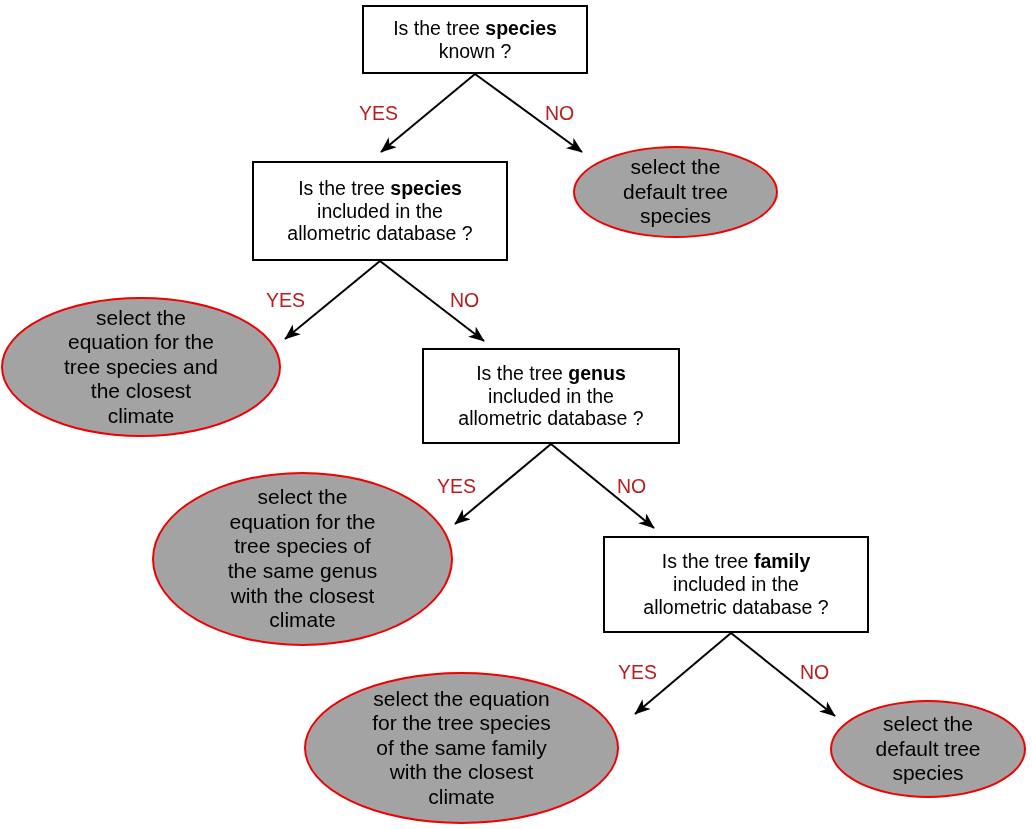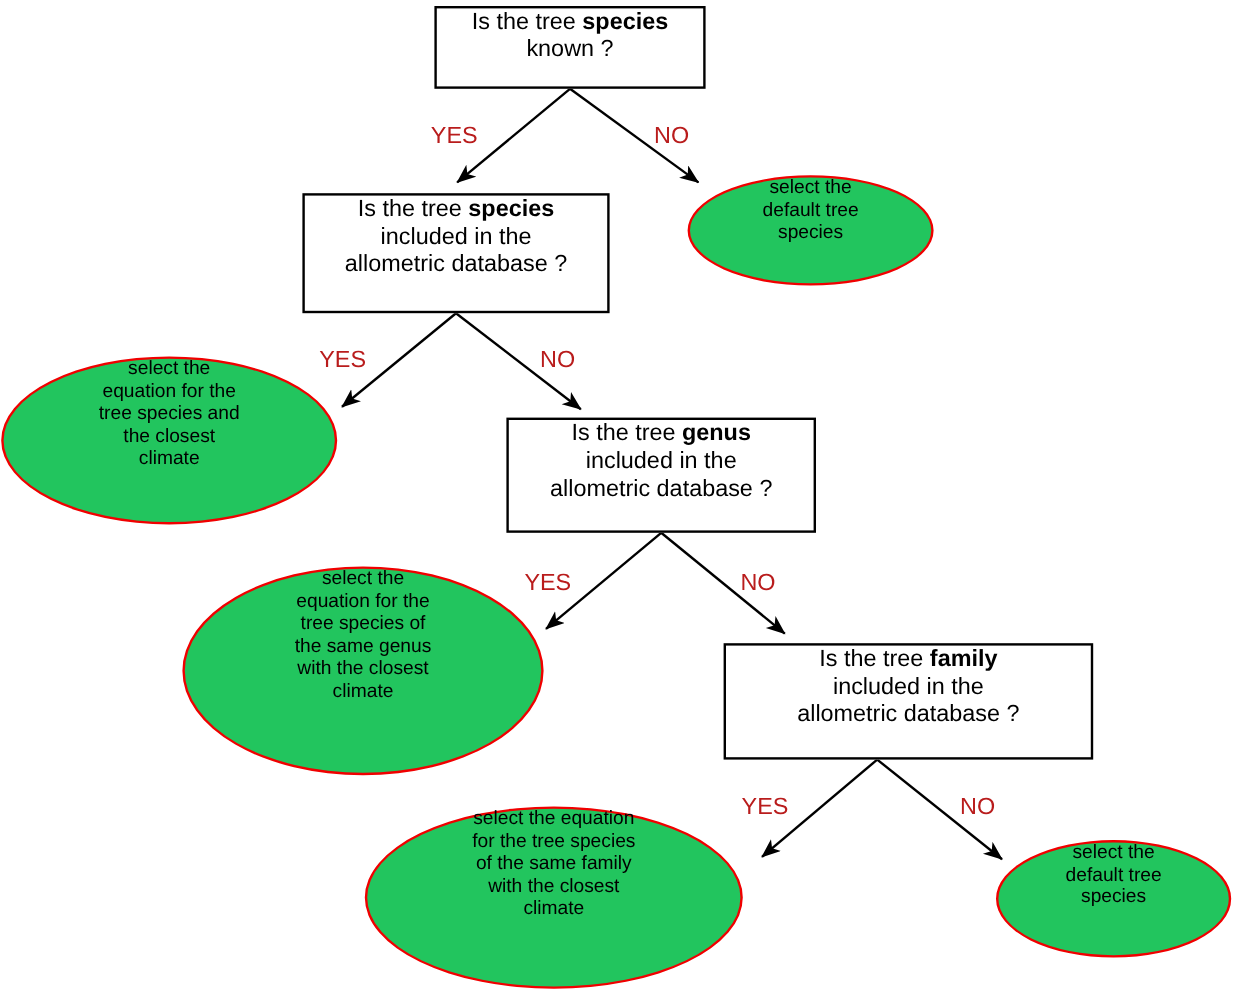--- a/index.html
+++ b/index.html
@@ -22,35 +22,36 @@
     left: 0;
     top: 0;
     width: 1032px;
     height: 829px;
     pointer-events: none;
   }
   .node {
     position: absolute;
     box-sizing: border-box;
     display: flex;
+    align-items: center;
     justify-content: center;
     text-align: center;
     color: #000000;
     line-height: 1.17;
   }
   .decision {
     border: 2px solid #000000;
     background: #ffffff;
     font-size: 19.5px;
   }
   .outcome {
     border: 2.2px solid #f00000;
-    background: #22c55e;
+    background: #a3a3a3;
     border-radius: 50%;
-    font-size: 16px;
+    font-size: 21px;
   }
   .node .txt {
     display: block;
     width: 100%;
     padding: 0 4px;
     box-sizing: border-box;
     white-space: pre-line;
   }
   .node .txt b {
     font-weight: bold;
@@ -98,21 +99,21 @@
 included in the
 allometric database ?</span>
   </div>
 
   <div class="node decision" style="left:422px; top:348px; width:258px; height:96px;">
     <span class="txt">Is the tree <b>genus</b>
 included in the
 allometric database ?</span>
   </div>
 
-  <div class="node decision" style="left:603px; top:536px; width:308px; height:97px;">
+  <div class="node decision" style="left:603px; top:536px; width:266px; height:97px;">
     <span class="txt">Is the tree <b>family</b>
 included in the
 allometric database ?</span>
   </div>
 
   <div class="node outcome" style="left:573px; top:146px; width:205px; height:92px;">
     <span class="txt">select the
 default tree
 species</span>
   </div>

